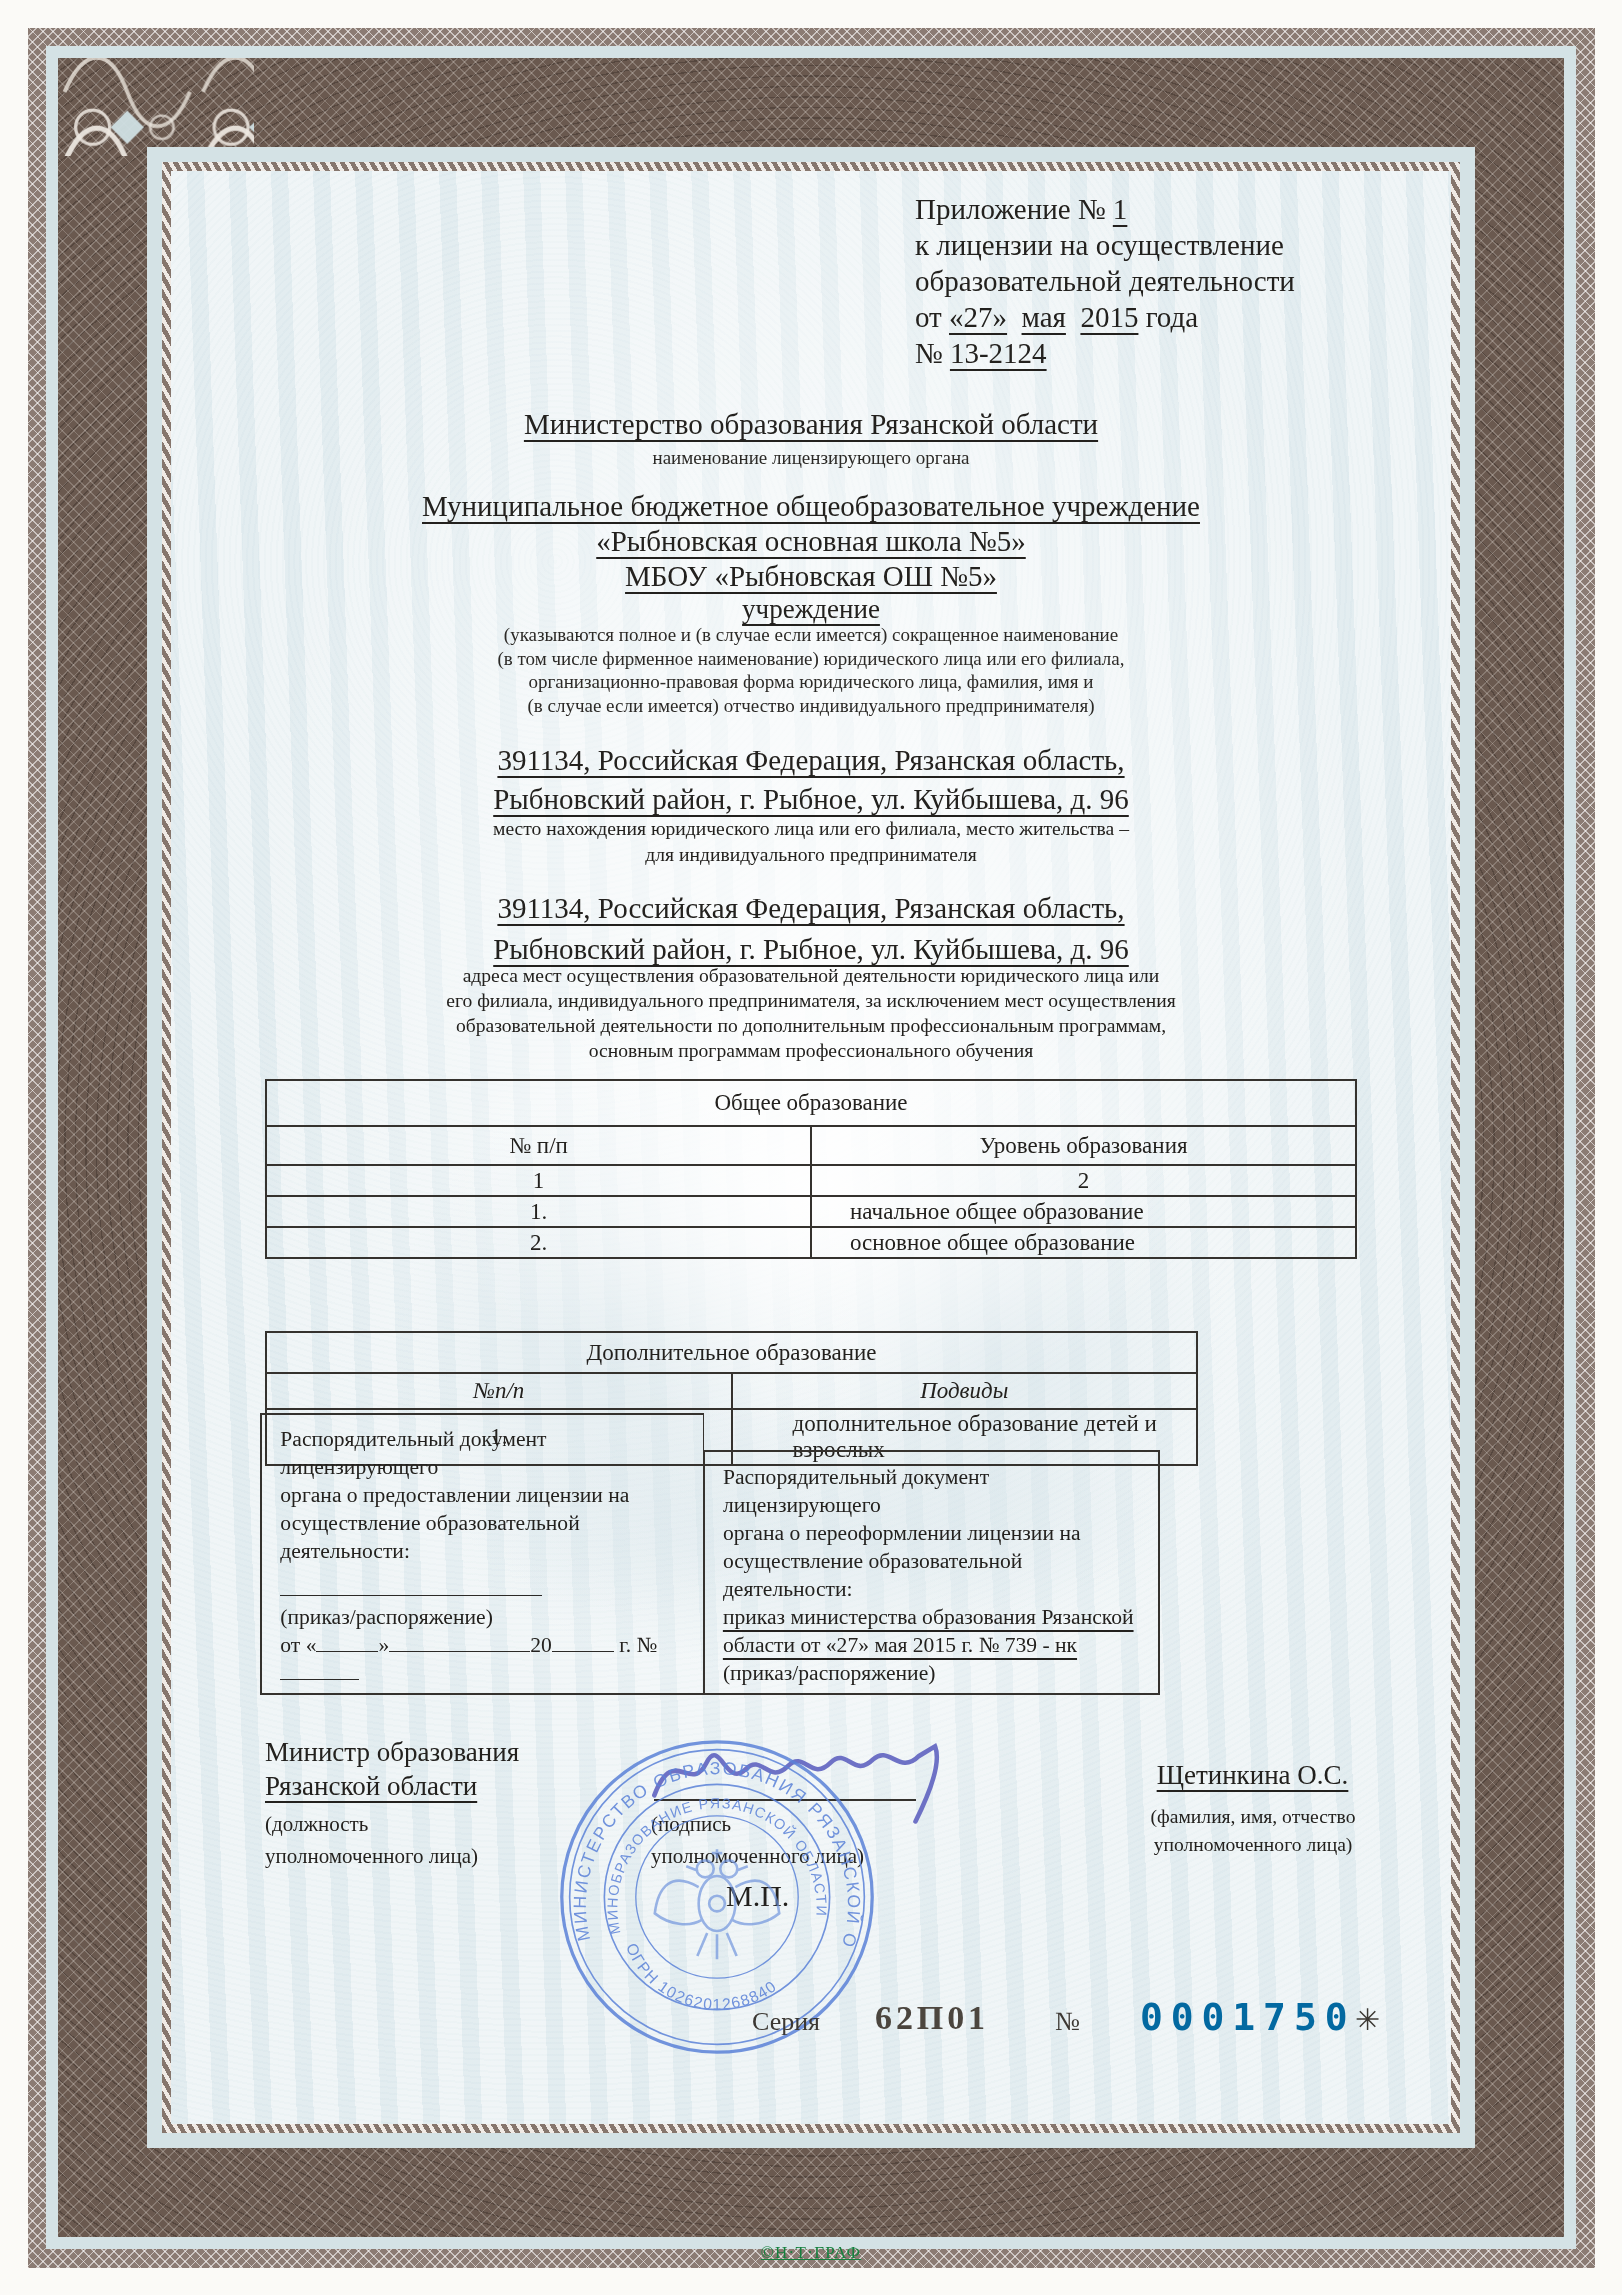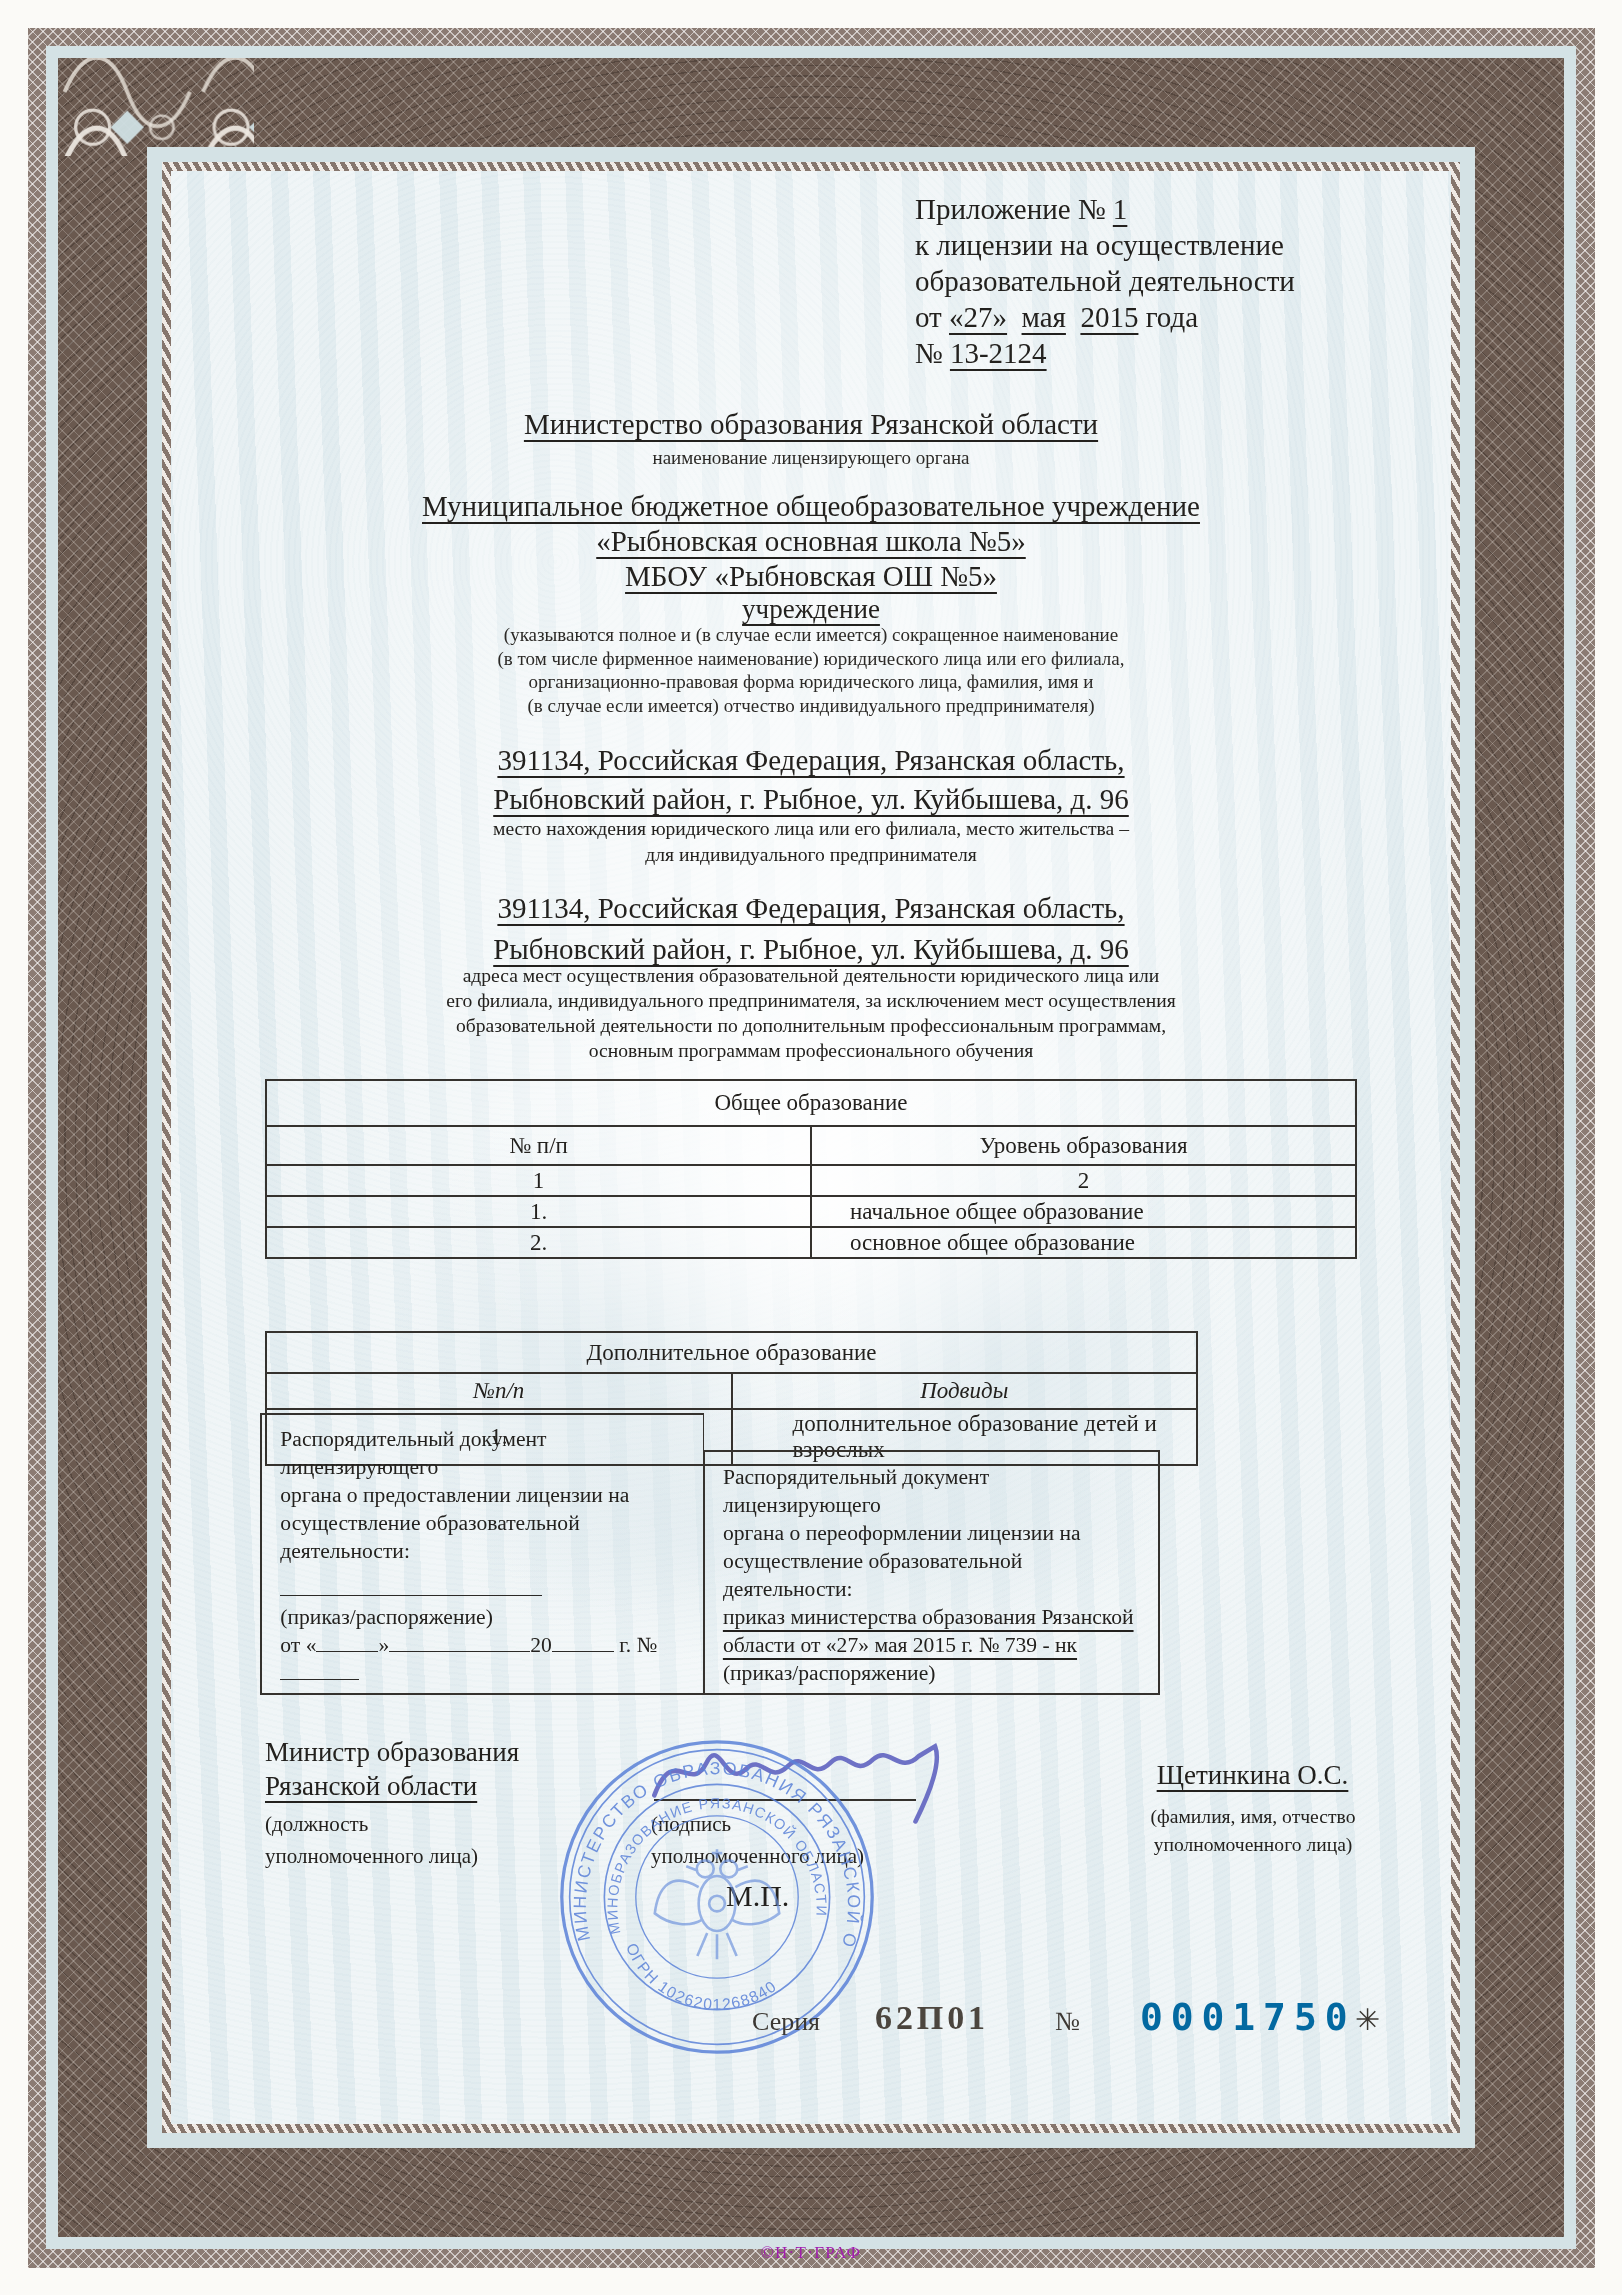--- a/index.html
+++ b/index.html
@@ -58,21 +58,21 @@
   .obox.right{width:559px;border-left-width:1px;}
 
   .sig-cap{font-size:21px;line-height:26px;}
   .small-cap{font-size:19.6px;line-height:25px;}
 
   .serial-label{font-size:26px;color:#3c3833;}
   .serial-series{font-size:34px;font-weight:bold;letter-spacing:3.9px;color:#4b453e;}
   .serial-number{font-family:"DejaVu Sans Mono",monospace;font-size:38px;font-weight:bold;
                  letter-spacing:7.9px;color:#0369a1;}
   .asterisk{font-size:30px;color:#3c3833;}
-  .footer-mark{font-size:17px;color:#a21caf;letter-spacing:1.3px;}
+  .footer-mark{font-size:17px;color:#15803d;letter-spacing:1.3px;text-decoration:underline;}
 
   .stamp-wrap{left:550px;top:1730px;width:334px;height:334px;opacity:.85;}
   .sig-svg{left:628px;top:1717px;width:366px;height:111px;}
   .sig-line{left:654px;top:1799px;width:262px;border-bottom:2px solid #35322e;height:0;}
 </style>
 </head>
 <body>
 
 <div class="page">
 

